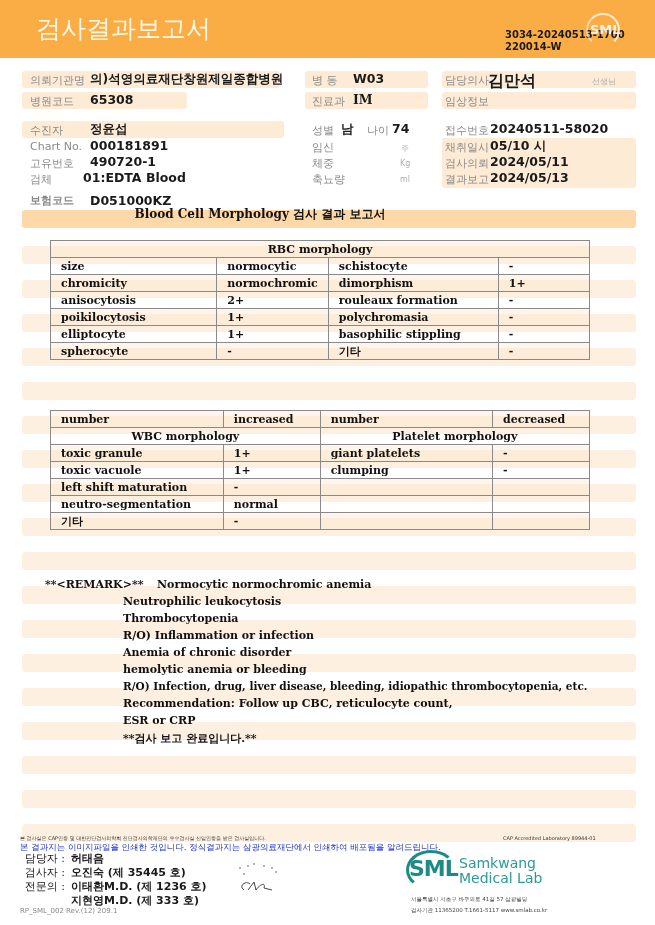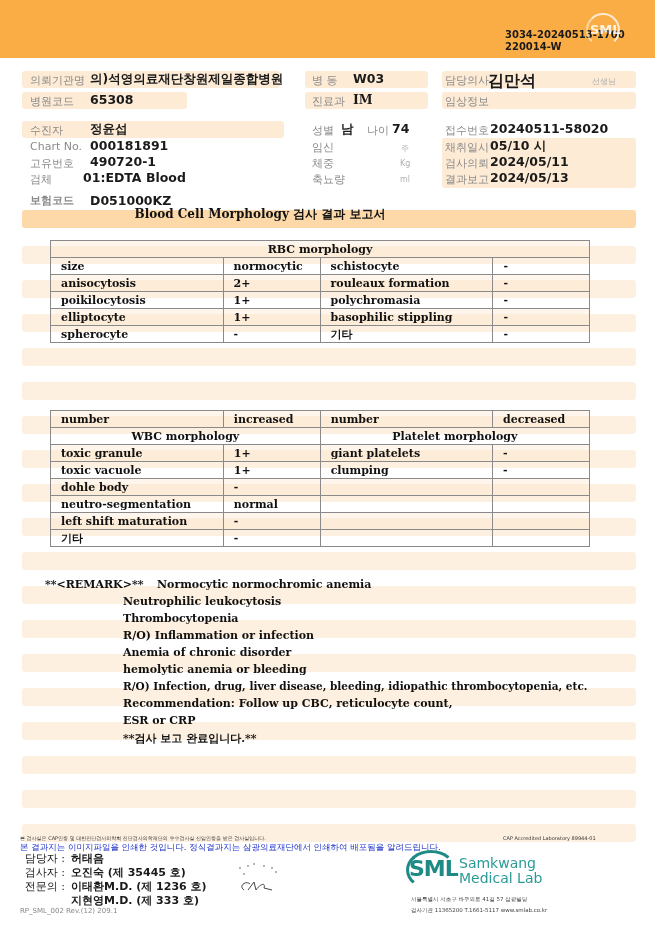--- a/index.html
+++ b/index.html
@@ -39,20 +39,21 @@
   .sml .mark { position: absolute; left: 0; top: 0; font-size: 22px; font-weight: bold; color: #1e8a86; font-family: "DejaVu Sans", sans-serif; letter-spacing: -1px; }
   .sml .ring { position: absolute; left: -3px; top: -6px; width: 50px; height: 40px; border: 3px solid #1e8a86; border-radius: 50%; border-right-color: transparent; border-bottom-color: transparent; }
   .sml .name { position: absolute; left: 50px; top: 0; font-size: 14px; line-height: 15px; color: #2a9a96; font-family: "DejaVu Sans", sans-serif; white-space: nowrap; }
   .sml .addr { position: absolute; left: 2px; top: 38px; font-size: 5.5px; color: #444; white-space: nowrap; line-height: 11px; }
   .sig { position: absolute; left: 234px; top: 860px; width: 50px; height: 40px; }
 </style>
 </head>
 <body>
 
 <div class="header">
+  <div class="title">검사결과보고서</div>
   <div class="code">
     <div>3034-20240513-1700</div>
     <div>220014-W</div>
   </div>
   <div class="logo">
       <span>SML</span>
     </div>
 </div>
 
 <div class="band" style="left:22px;top:71px;width:258px;height:17px;"></div>
@@ -143,20 +144,26 @@
       <tr>
         <td colspan="4" class="head">RBC morphology</td>
       </tr>
   <tr>
         <td>size</td>
         <td>normocytic</td>
         <td>schistocyte</td>
         <td>-</td>
       </tr>
   <tr>
+        <td>chromicity</td>
+        <td>normochromic</td>
+        <td>dimorphism</td>
+        <td>1+</td>
+      </tr>
+  <tr>
         <td>anisocytosis</td>
         <td>2+</td>
         <td>rouleaux formation</td>
         <td>-</td>
       </tr>
   <tr>
         <td>poikilocytosis</td>
         <td>1+</td>
         <td>polychromasia</td>
         <td>-</td>
@@ -200,34 +207,28 @@
         <td>giant platelets</td>
         <td>-</td>
       </tr>
   <tr>
         <td>toxic vacuole</td>
         <td>1+</td>
         <td>clumping</td>
         <td>-</td>
       </tr>
   <tr>
-        <td>dohle body</td>
+        <td>left shift maturation</td>
         <td>-</td>
         <td></td>
         <td></td>
       </tr>
   <tr>
         <td>neutro-segmentation</td>
         <td>normal</td>
-        <td></td>
-        <td></td>
-      </tr>
-  <tr>
-        <td>left shift maturation</td>
-        <td>-</td>
         <td></td>
         <td></td>
       </tr>
   <tr>
         <td>기타</td>
         <td>-</td>
         <td></td>
         <td></td>
       </tr>
 </tbody>

